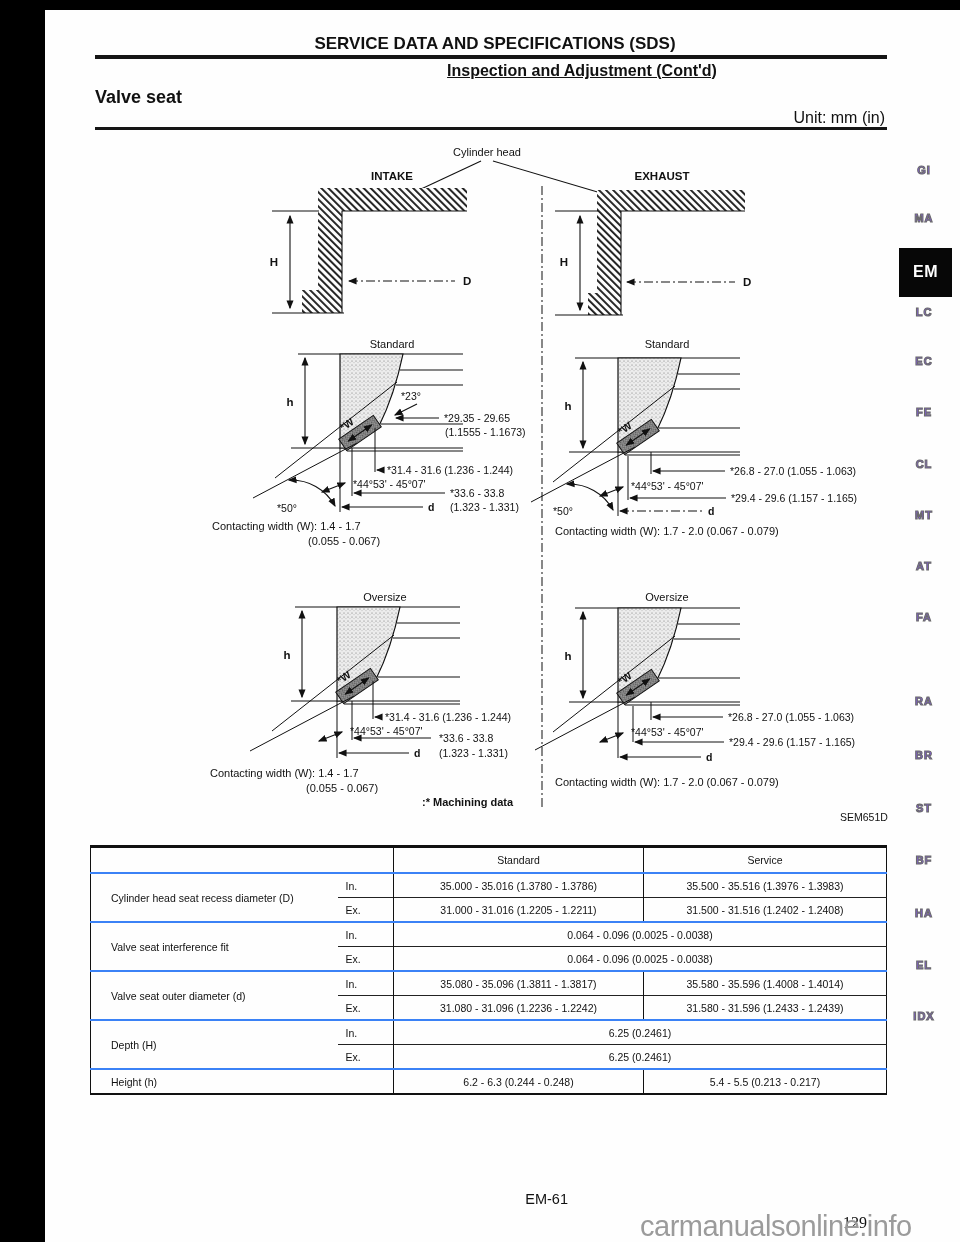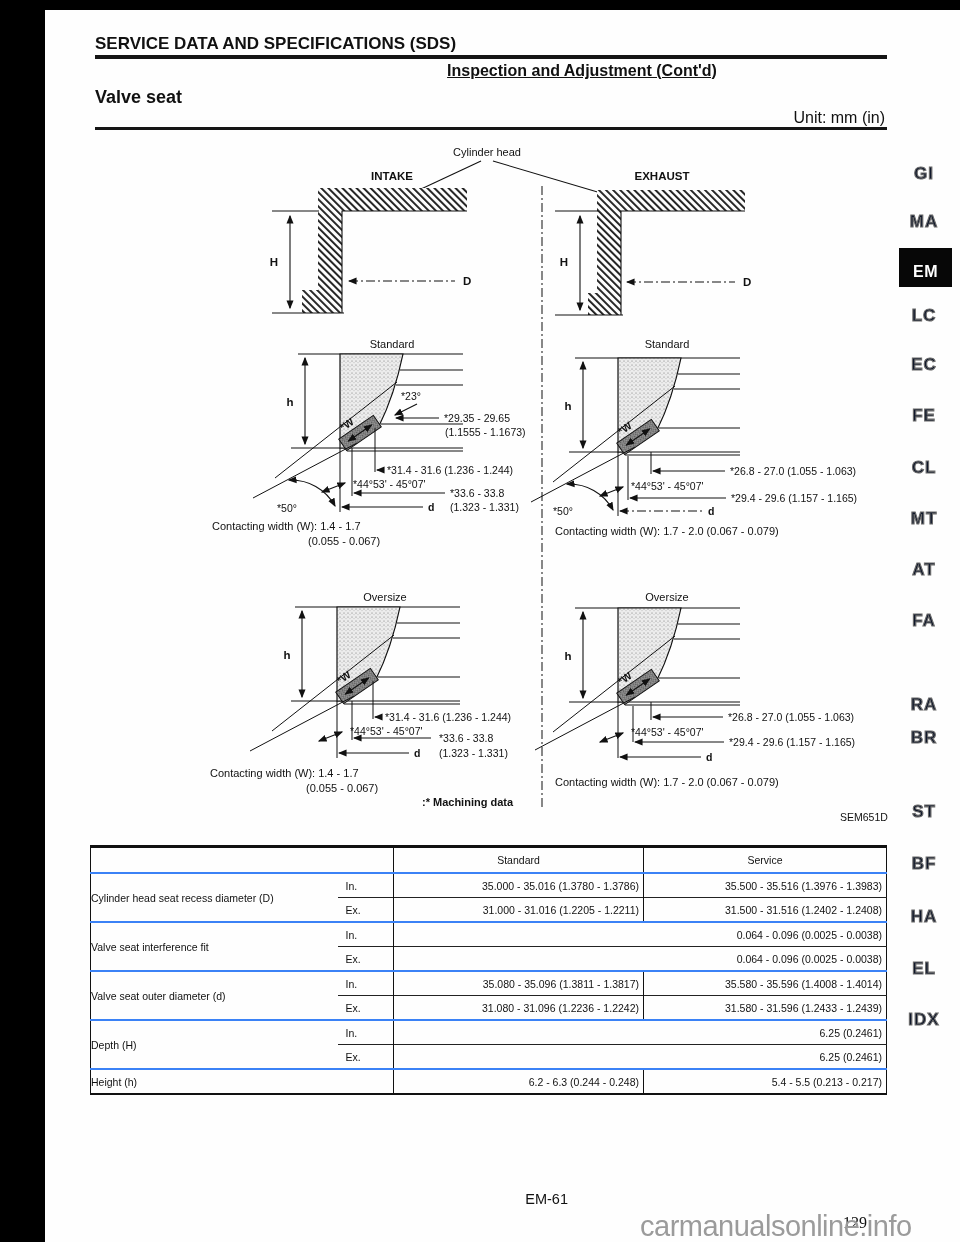--- a/index.html
+++ b/index.html
@@ -3,48 +3,48 @@
 <meta charset="utf-8">
 <style>
   html,body{margin:0;padding:0;}
   body{
     width:960px;height:1242px;position:relative;background:#fefefe;overflow:hidden;
     font-family:"Liberation Sans",sans-serif;color:#111;
   }
   .abs{position:absolute;}
   .bar{background:#000;}
   .rule{background:#151515;}
-  .title{left:95px;top:34px;width:800px;text-align:left;font-size:17px;font-weight:bold;letter-spacing:0px;}
+  .title{left:95px;top:34px;width:800px;text-align:center;font-size:17px;font-weight:bold;letter-spacing:0px;}
   .subtitle{left:282px;top:62px;width:600px;text-align:center;font-size:16px;font-weight:bold;text-decoration:underline;}
   .section{left:95px;top:87px;font-size:18px;font-weight:bold;}
   .unitnote{left:585px;top:109px;width:300px;text-align:right;font-size:16px;}
   .footer-code{left:388px;top:1191px;width:180px;text-align:right;font-size:14.5px;font-weight:normal;}
   .pageno{left:843px;top:1202px;font-family:"Liberation Serif",serif;font-size:16px;margin-top:12px;}
   .watermark{left:640px;top:1210px;width:255px;text-align:right;font-size:29px;color:#9b9b9b;letter-spacing:-0.5px;}
   .mtab{
     position:absolute;left:896px;width:56px;text-align:center;
-    font-weight:bold;font-size:17px;letter-spacing:1px;
-    color:#0f172a;-webkit-text-stroke:1.1px #6a6a6a;
+    font-weight:bold;font-size:11px;letter-spacing:1px;
+    color:#8b5cf6;-webkit-text-stroke:1.1px #6a6a6a;
   }
   .mtab-active{
-    left:899px;width:53px;height:39px;line-height:47px;background:#070707;
+    left:899px;width:53px;height:49px;line-height:47px;background:#070707;
     color:#fff;-webkit-text-stroke:0;font-size:16px;letter-spacing:0.5px;
   }
   
   #spec-table{
     position:absolute;left:90px;top:845px;width:796px;
     border-collapse:collapse;table-layout:fixed;
     font-size:10.5px;color:#111;
     border:1.5px solid #111;border-top:3px solid #111;border-bottom:2.5px solid #111;
   }
   #spec-table td{padding:0 4px;height:23px;vertical-align:middle;overflow:hidden;white-space:nowrap;}
   #spec-table tr.hdr td{height:24px;text-align:center;}
-  #spec-table td.lab{text-align:left;padding-left:0;}
+  #spec-table td.lab{text-align:left;padding-left:20px;}
   #spec-table td.sub{text-align:left;padding-left:8px;}
-  #spec-table td.val{text-align:right;}
+  #spec-table td.val{text-align:center;}
   #spec-table td.vl{border-left:1.5px solid #111;}
   #spec-table td.bt2{border-top:2px solid #3b82f6;}
   #spec-table td.bt1{border-top:1.4px solid #222;}
   
   #diag{position:absolute;left:95px;top:140px;}
   #diag text{font-family:"Liberation Sans",sans-serif;font-size:10.5px;fill:#111;}
   #diag text.ttl{font-size:11px;}
   #diag text.lbl{font-weight:bold;font-size:11.5px;}
   #diag text.cw{font-size:11px;}
   #diag text.bold{font-weight:bold;}
@@ -70,21 +70,21 @@
     <div class="mtab" style="top: 212px; text-align: center;">MA</div>
     <div class="mtab mtab-active" style="top: 248px;">EM</div>
     <div class="mtab" style="top: 306px;">LC</div>
     <div class="mtab" style="top: 355px;">EC</div>
     <div class="mtab" style="top: 406px;">FE</div>
     <div class="mtab" style="top: 458px;">CL</div>
     <div class="mtab" style="top: 509px;">MT</div>
     <div class="mtab" style="top: 560px;">AT</div>
     <div class="mtab" style="top: 611px;">FA</div>
     <div class="mtab" style="top: 695px;">RA</div>
-    <div class="mtab" style="top: 728px; text-align: center;">BR</div>
+    <div class="mtab" style="top: 749px; text-align: center;">BR</div>
     <div class="mtab" style="top: 802px;">ST</div>
     <div class="mtab" style="top: 854px;">BF</div>
     <div class="mtab" style="top: 907px;">HA</div>
     <div class="mtab" style="top: 959px;">EL</div>
     <div class="mtab" style="top: 1010px;">IDX</div>
   </div>
 
 <svg id="diag" width="795" height="690" viewBox="0 0 795 690">
   <defs>
     <marker id="ah" viewBox="0 0 10 10" refX="8.6" refY="5" markerWidth="8" markerHeight="8" orient="auto-start-reverse">

